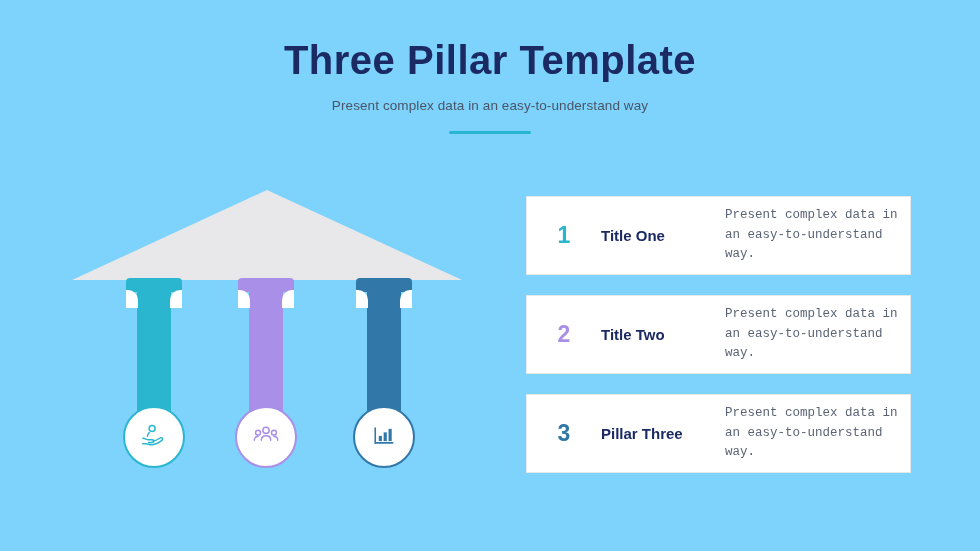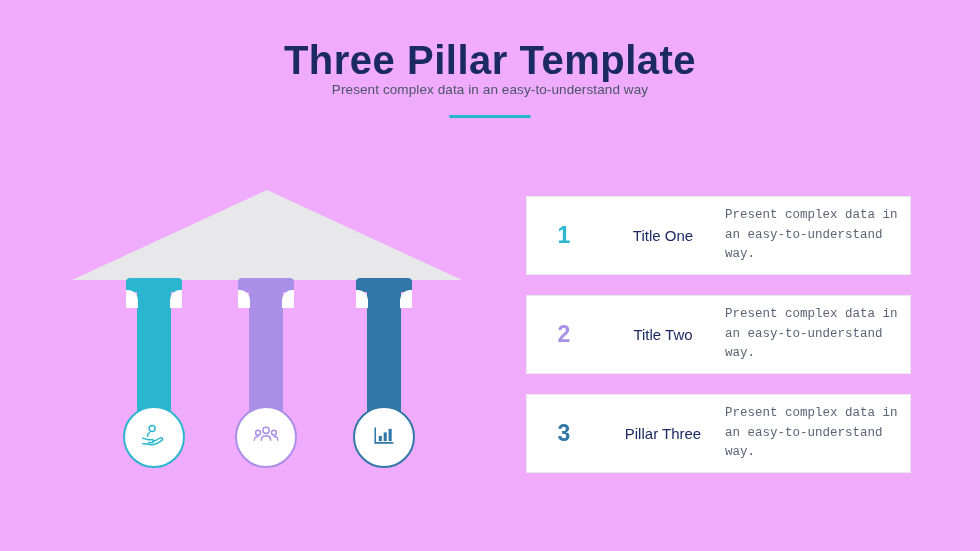--- a/index.html
+++ b/index.html
@@ -12,21 +12,21 @@
     background: #ffffff;
     font-family: "Liberation Sans", sans-serif;
     overflow: hidden;
     position: relative;
   }
   .slide {
     position: absolute;
     left: 0; top: 0;
     width: 980px;
     height: 551px;
-    background: #f0abfc;
+    background: #7dd3fc;
   }
 
   
   .header {
     position: absolute;
     left: 0;
     top: 38px;
     width: 980px;
     text-align: center;
   }
@@ -34,20 +34,21 @@
     font-size: 40px;
     font-weight: bold;
     color: #1b2a63;
     letter-spacing: 0.5px;
     line-height: 1.1;
     margin: 0;
   }
   .subtitle {
     font-size: 13.5px;
     color: #4a5568;
+    margin-top: 16px;
     letter-spacing: 0.1px;
   }
   .underline {
     width: 82px;
     height: 3px;
     background: #27b6cf;
     margin: 18px auto 0 auto;
     border-radius: 2px;
   }
 
@@ -140,24 +141,23 @@
   .row .num {
     width: 74px;
     text-align: center;
     font-size: 23px;
     font-weight: bold;
     flex: 0 0 74px;
   }
   .row .ttl {
     width: 124px;
     font-size: 15px;
-    font-weight: normal;
+    font-weight: bold;
     color: #1b2a63;
     flex: 0 0 124px;
-    text-align: center;
   }
   .row .desc {
     font-size: 12.5px;
     color: #5b6475;
     line-height: 1.55;
     padding-right: 12px;
     font-family: Liberation Mono, monospace;
   }
 </style>
 </head>

